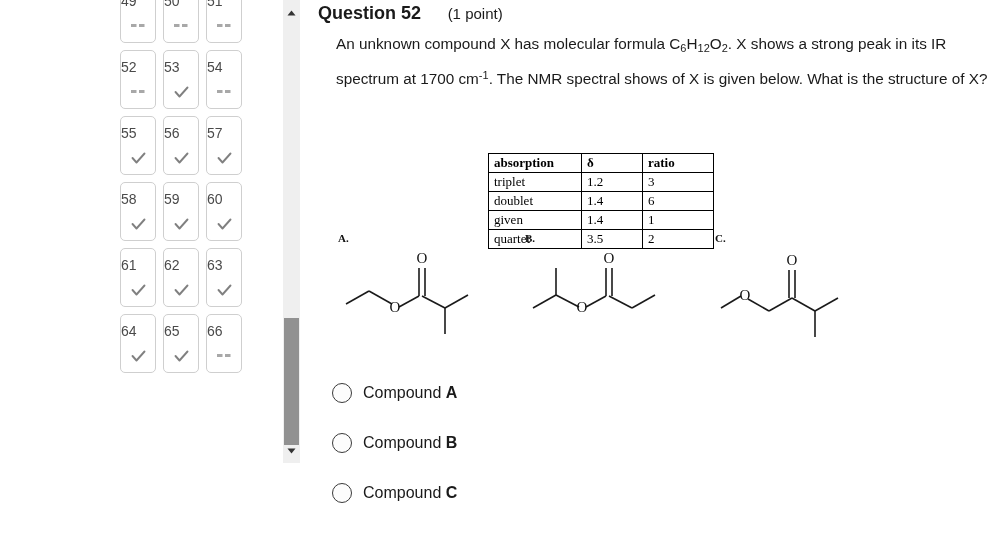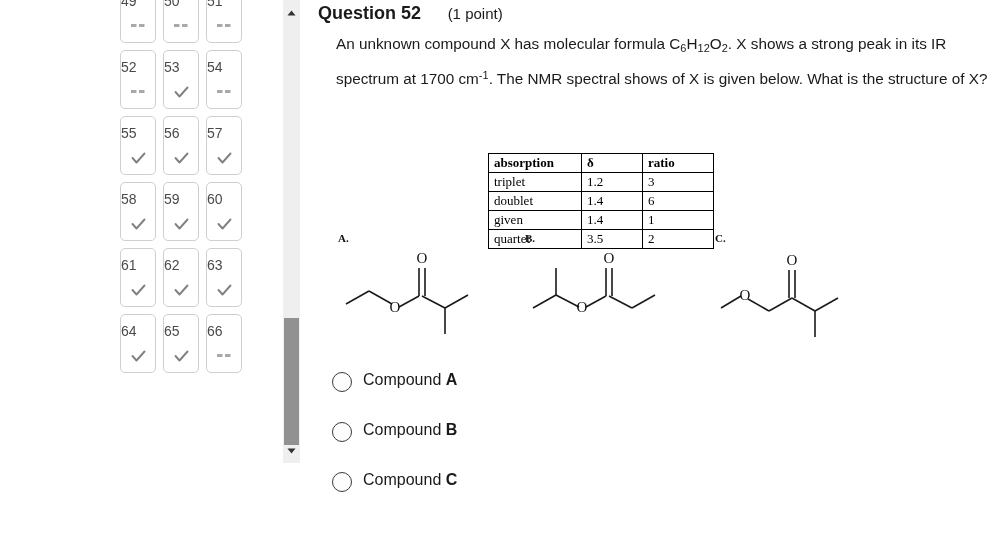--- a/index.html
+++ b/index.html
@@ -192,21 +192,21 @@
 
   
   #answer-options {
     position: absolute;
     left: 22px;
     top: 372px;
     width: 420px;
   }
   .answer-option {
     display: flex;
-    align-items: flex-start;
+    align-items: center;
     height: 42px;
     margin-bottom: 8px;
     cursor: pointer;
   }
   .answer-radio {
     width: 20px;
     height: 20px;
     border: 1.6px solid #3a3a3a;
     border-radius: 50%;
     background: #fdfdfd;

